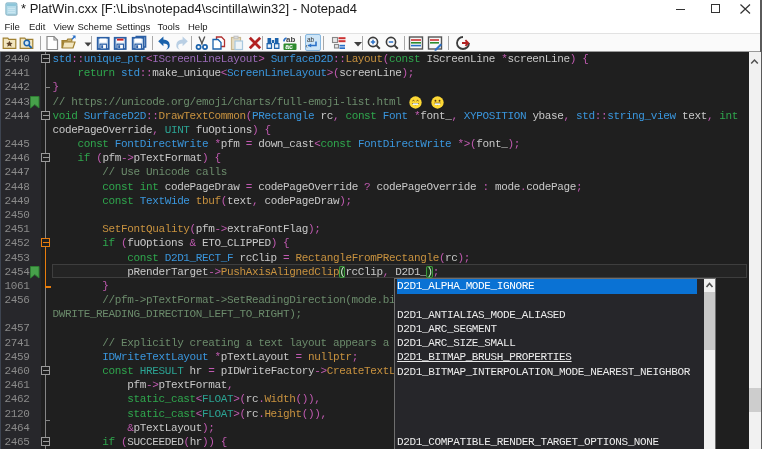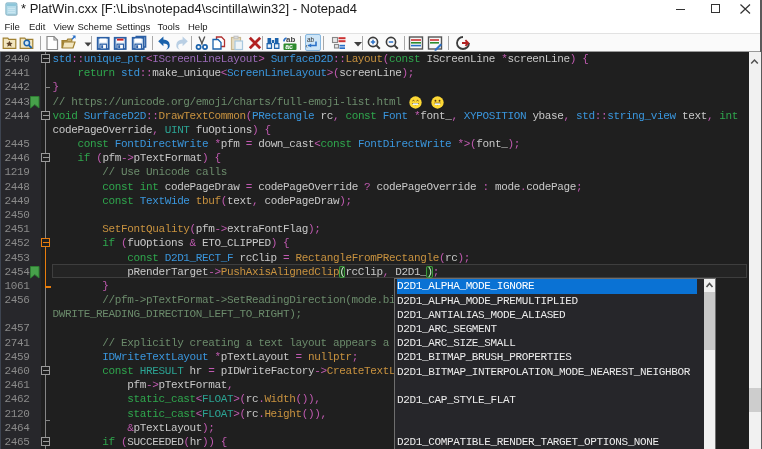--- a/index.html
+++ b/index.html
@@ -200,21 +200,21 @@
 <svg style="position:absolute;left:30px;top:266.2px" width="10" height="13" viewBox="0 0 10 13">
     <path d="M0.5 0.5 H9 V12 L4.8 8.6 L0.5 12 Z" fill="#47a14b" stroke="#2e7d32" stroke-width="1"></path>
   </svg>
 <div class="ln" style="top:52.00px">2440</div>
 <div class="ln" style="top:66.18px">2441</div>
 <div class="ln" style="top:80.36px">2442</div>
 <div class="ln" style="top:94.54px">2443</div>
 <div class="ln" style="top:108.72px">2444</div>
 <div class="ln" style="top:137.08px">2445</div>
 <div class="ln" style="top:151.26px">2446</div>
-<div class="ln" style="top:165.44px">1219</div>
+<div class="ln" style="top:165.44px">2447</div>
 <div class="ln" style="top:179.62px">2448</div>
 <div class="ln" style="top:193.80px">2449</div>
 <div class="ln" style="top:207.98px">2450</div>
 <div class="ln" style="top:222.16px">2451</div>
 <div class="ln" style="top:236.34px">2452</div>
 <div class="ln" style="top:250.52px">2453</div>
 <div class="ln" style="top:264.70px">2454</div>
 <div class="ln" style="top:278.88px">1061</div>
 <div class="ln" style="top:293.06px">2456</div>
 <div class="ln" style="top:321.42px">2457</div>
@@ -263,27 +263,25 @@
   </svg>
 <svg style="position:absolute;left:430.5px;top:96.0px" width="13" height="13" viewBox="0 0 12 12">
     <circle cx="6" cy="6" r="5.7" fill="#fdd835"></circle>
     <circle cx="4.1" cy="4.4" r="0.85" fill="#5a3a10"></circle>
     <circle cx="7.9" cy="4.4" r="0.85" fill="#5a3a10"></circle>
     <path d="M2.8 6.3 Q6 10.8 9.2 6.3 Z" fill="#5a3a10"></path>
     <rect x="3.5" y="6.6" width="5" height="1.6" fill="#e8f4f8" rx="0.4"></rect>
   </svg>
 <div style="position:absolute;left:393.5px;top:277.8px;width:322.0px;height:174.2px;background:#26262a;border:1px solid #6e6e6e;box-sizing:border-box;z-index:5;overflow:hidden">
 <div class="pi" style="top:0.70px;background:#0a72d4;color:#fff;">D2D1_ALPHA_MODE_IGNORE</div>
-    <div class="pi" style="top:14.88px;">D2D1_ALPHA_MODE_PREMULTIPLIED</div>
     <div class="pi" style="top:29.06px;">D2D1_ANTIALIAS_MODE_ALIASED</div>
     <div class="pi" style="top:43.24px;">D2D1_ARC_SEGMENT</div>
     <div class="pi" style="top:57.42px;">D2D1_ARC_SIZE_SMALL</div>
-    <div class="pi" style="top:71.60px;">D2D1_BITMAP_BRUSH_PROPERTIES</div>
+    <div class="pi" style="top:71.60px;text-decoration:underline;">D2D1_BITMAP_BRUSH_PROPERTIES</div>
     <div class="pi" style="top:85.78px;">D2D1_BITMAP_INTERPOLATION_MODE_NEAREST_NEIGHBOR</div>
-    <div class="pi" style="top:114.14px;">D2D1_CAP_STYLE_FLAT</div>
     <div class="pi" style="top:156.68px;">D2D1_COMPATIBLE_RENDER_TARGET_OPTIONS_NONE</div>
 <div style="position:absolute;right:0;top:0;width:11px;height:100%;background:#f1f1f1">
  <svg width="11" height="13" style="position:absolute;top:0;left:0">
         <path d="M2.5 8 L5.5 4.5 L8.5 8" stroke="#505050" stroke-width="1.6" fill="none"></path>
       </svg>
  <div style="position:absolute;left:0;top:13.5px;width:11px;height:58px;background:#c9c9c9"></div>
 </div>
 </div>
 <div style="position:absolute;left:749px;top:52.0px;width:11.5px;height:397.0px;background:#f1f1f1;z-index:6">
  <svg width="11" height="14" style="position:absolute;top:3px;left:0">

